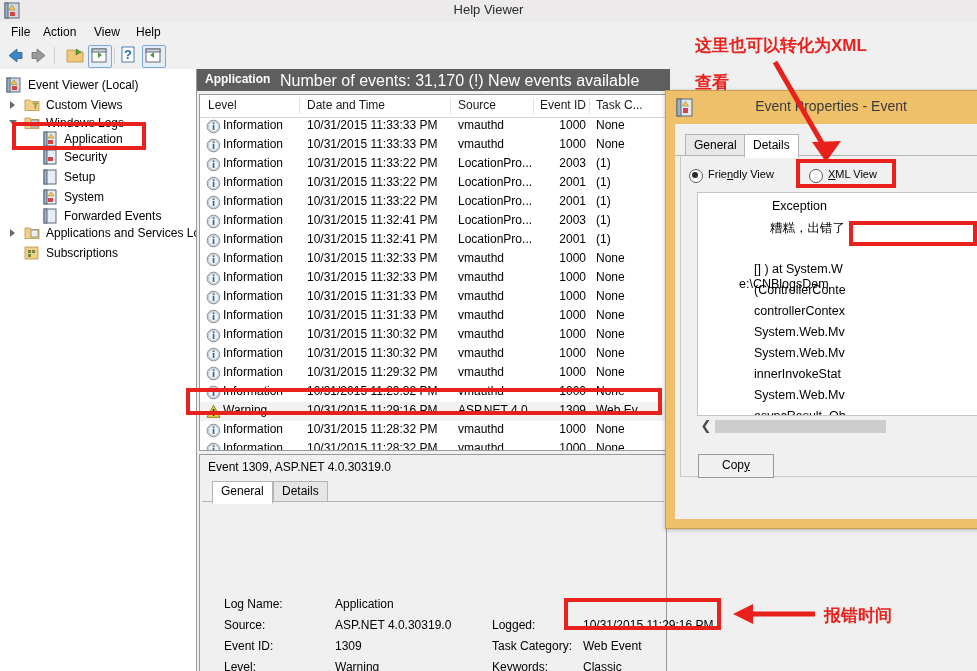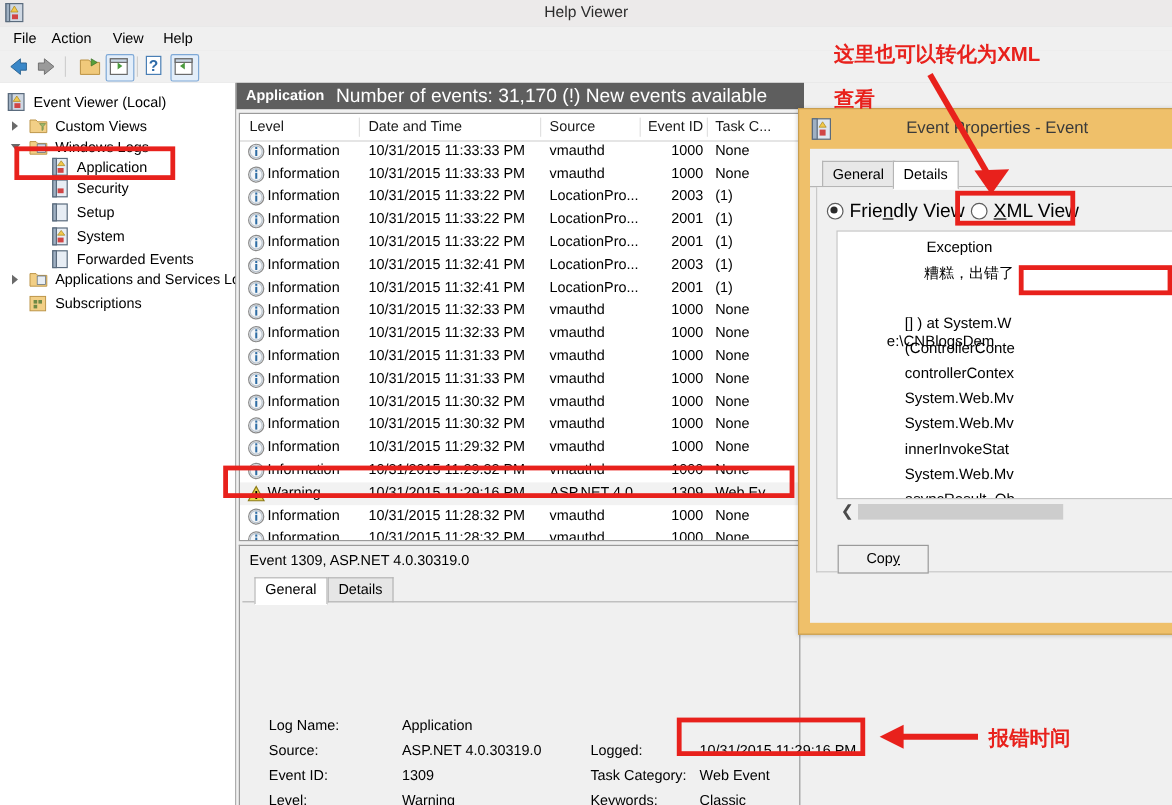--- a/index.html
+++ b/index.html
@@ -115,21 +115,21 @@
   .dlg-tab{position:absolute;top:0;height:21px;line-height:20px;font-size:12px;
     padding:0 8px;border:1px solid #b5b5b5;background:#e8e8e8;border-bottom:none;}
   .dlg-tab.active{background:#fff;border-bottom:1px solid #fff;height:22px;z-index:3;}
   .dlg-tabline{position:absolute;left:0;top:31px;width:312px;height:1px;background:#b5b5b5;}
   .dlg-inner{position:absolute;left:5px;top:32px;width:302px;height:320px;
     background:#f0f0f0;border:1px solid #c9c9c9;border-top:none;}
   .radio-row{position:absolute;left:8px;top:12px;}
   .radio{position:absolute;width:12px;height:12px;border-radius:50%;
     border:1px solid #5c5c5c;background:#fff;}
   .radio .dot{position:absolute;left:2px;top:2px;width:6px;height:6px;border-radius:50%;background:#2b2b2b;}
-  .radio-lbl{position:absolute;font-size:16px;white-space:nowrap;}
+  .radio-lbl{position:absolute;font-size:11px;white-space:nowrap;}
   .radio-lbl u{text-decoration:underline;}
   .xmlbox{
     position:absolute;left:16px;top:36px;width:286px;height:222px;
     background:#fff;border:1px solid #c4c4c4;overflow:hidden;
   }
   .xline{position:absolute;font-size:12.5px;white-space:nowrap;}
   .hscrollbar{position:absolute;left:16px;top:262px;width:286px;height:17px;background:#f0f0f0;}
   .hs-left{position:absolute;left:2px;top:0;width:14px;height:17px;
     font-size:13px;color:#4a4a4a;text-align:center;line-height:16px;}
   .hs-thumb{position:absolute;left:18px;top:2px;width:171px;height:13px;background:#cdcdcd;}

